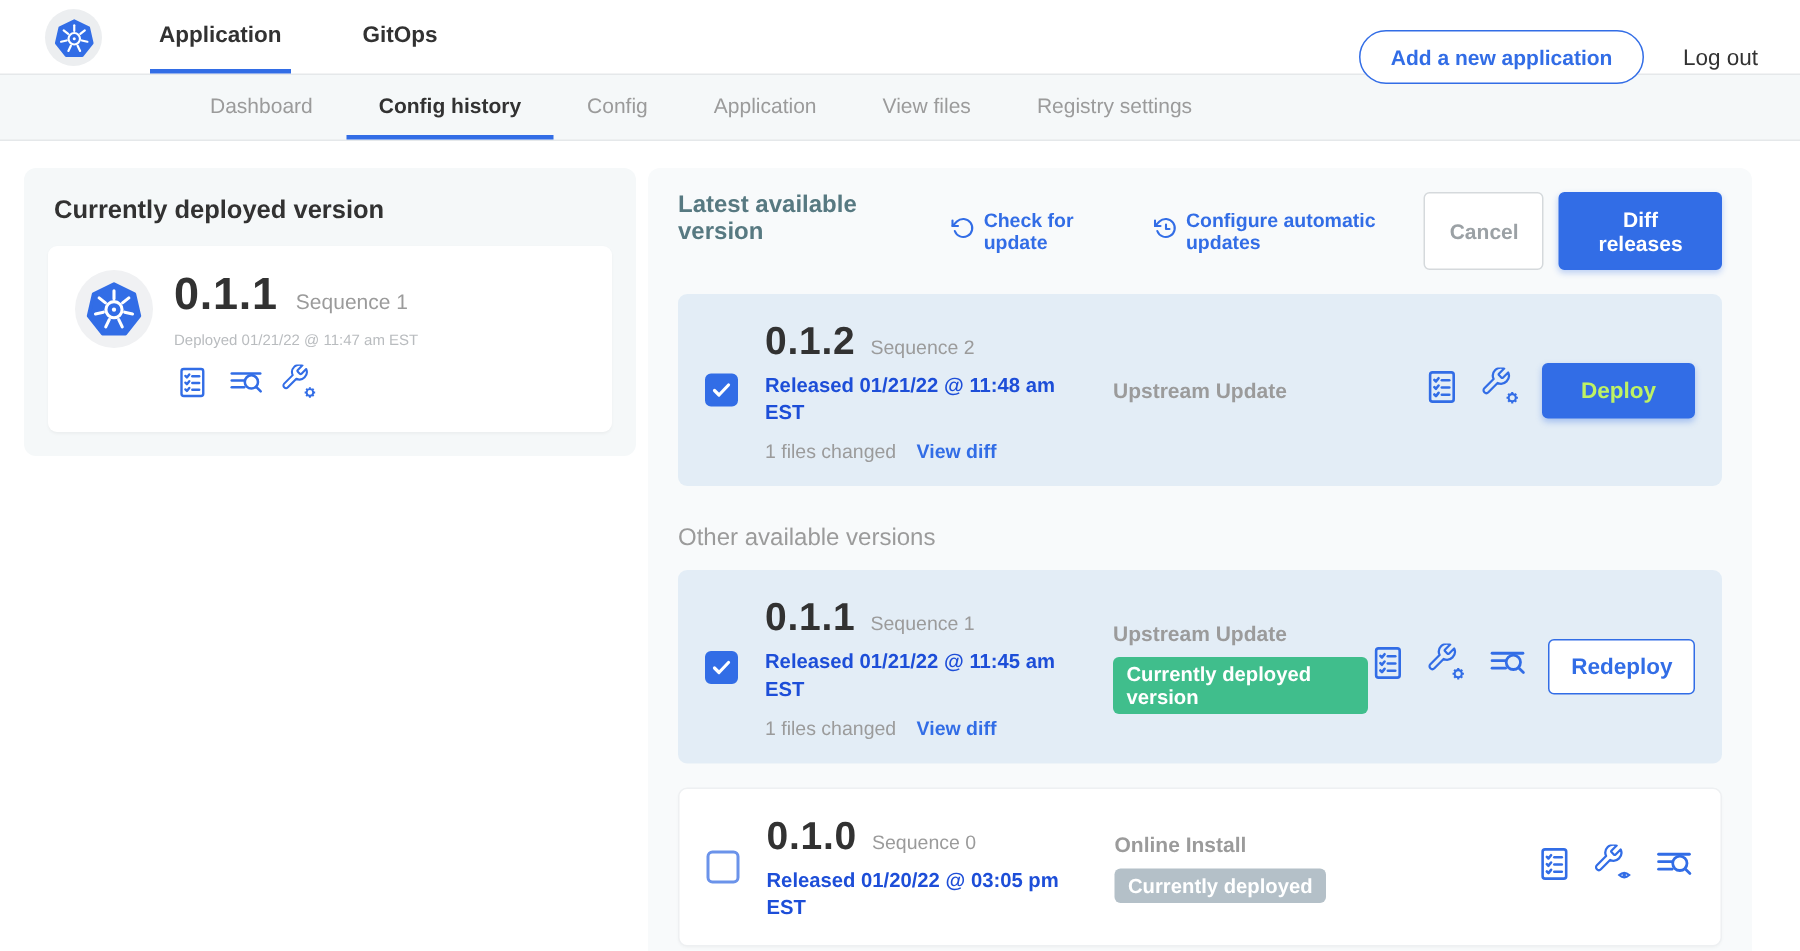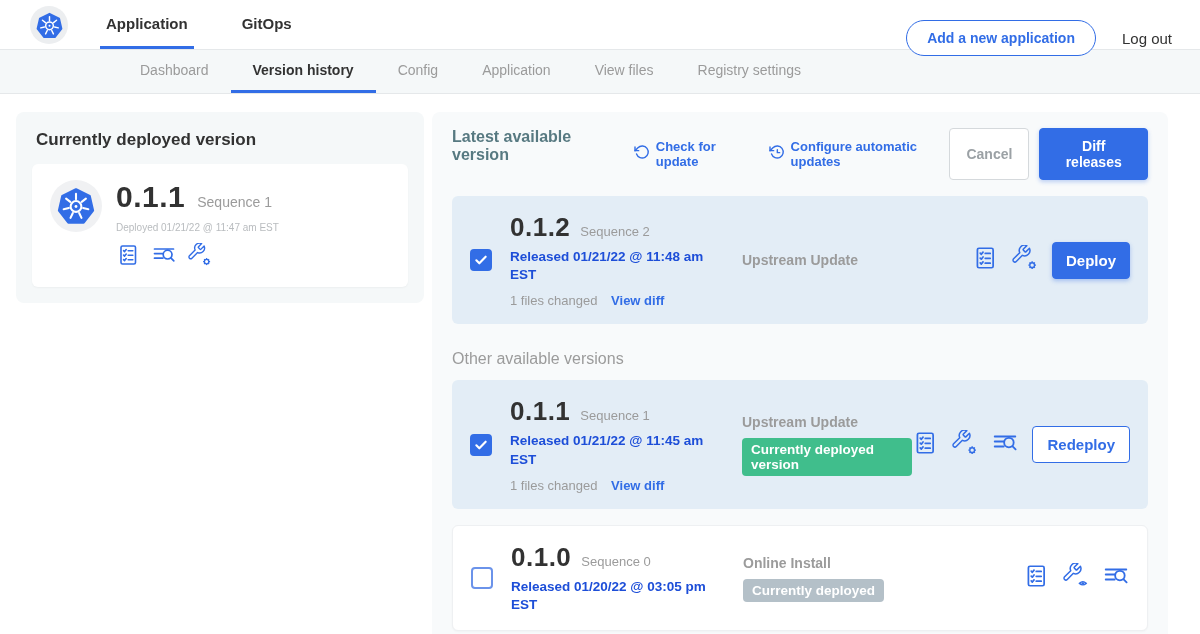--- a/index.html
+++ b/index.html
@@ -77,22 +77,22 @@
     line-height:1.35; width:205px; }
   .v-files { margin-top:9px; font-size:13px; color:#9b9b9b; }
   .v-diff { color:#326de6; font-weight:700; margin-left:10px; cursor:pointer; text-decoration:none; }
   .v-source { flex:1; padding-left:14px; }
   .v-source-label { font-size:14px; font-weight:700; color:#9b9b9b; }
   .badge { display:inline-block; margin-top:8px; font-size:13.5px; font-weight:700; color:#fff;
     border-radius:4px; padding:4px 9px; }
   .badge-green { background:#40be8c; }
   .badge-gray  { background:#b4c0c8; }
   .v-actions { display:flex; align-items:center; gap:14px; }
-  .btn-deploy { background:#326de6; color:#ffffff; border:1px solid #326de6; border-radius:4px;
-    font-size:15px; font-weight:700; padding:9px 13px; cursor:pointer;
+  .btn-deploy { background:#326de6; color:#bef264; border:1px solid #326de6; border-radius:4px;
+    font-size:15px; font-weight:700; padding:9px 25px; cursor:pointer;
     box-shadow:0 2px 4px rgba(50,109,230,0.35); font-family:"Liberation Sans", sans-serif;text-align:right; }
   .btn-redeploy { background:#fff; color:#326de6; border:1px solid #326de6; border-radius:4px;
     font-size:15px; font-weight:700; padding:9px 14px; cursor:pointer;
     font-family:"Liberation Sans", sans-serif; }
 
   .other-title { font-size:16px; color:#9b9b9b; margin-top:26px; font-weight:500; }
   .act-icon { cursor:pointer; }
 </style>
 </head>
 <body>
@@ -189,21 +189,21 @@
     <div class="top-tab">GitOps</div>
   </div>
   <div class="topnav-right">
     <button class="btn-add">Add a new application</button>
     <span class="logout">Log out</span>
   </div>
 </div>
 
 <div class="subnav">
   <div class="subnav-item">Dashboard</div>
-  <div class="subnav-item active">Version history</div>
+  <div class="subnav-item active">Config history</div>
   <div class="subnav-item">Config</div>
   <div class="subnav-item">Application</div>
   <div class="subnav-item">View files</div>
   <div class="subnav-item">Registry settings</div>
 </div>
 
 <div class="main">
 
   <div class="left-panel">
     <div class="left-title">Currently deployed version</div>

